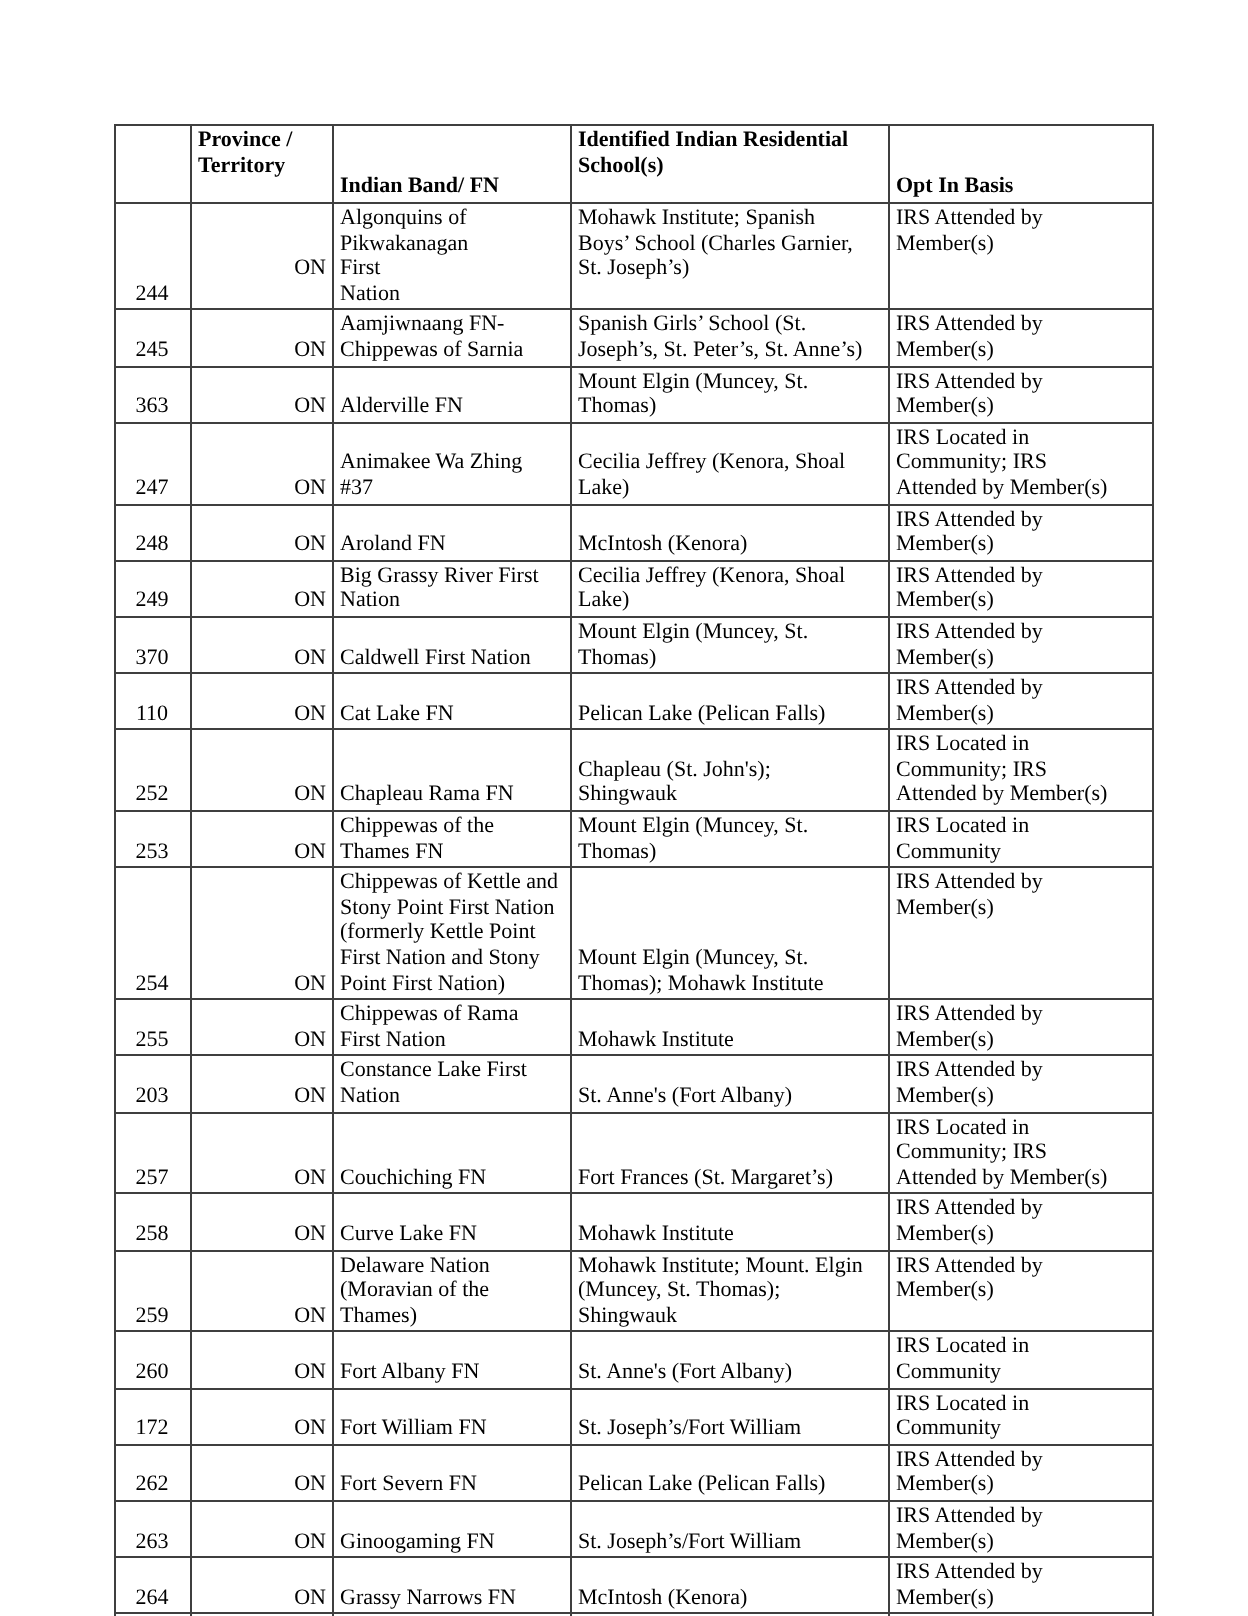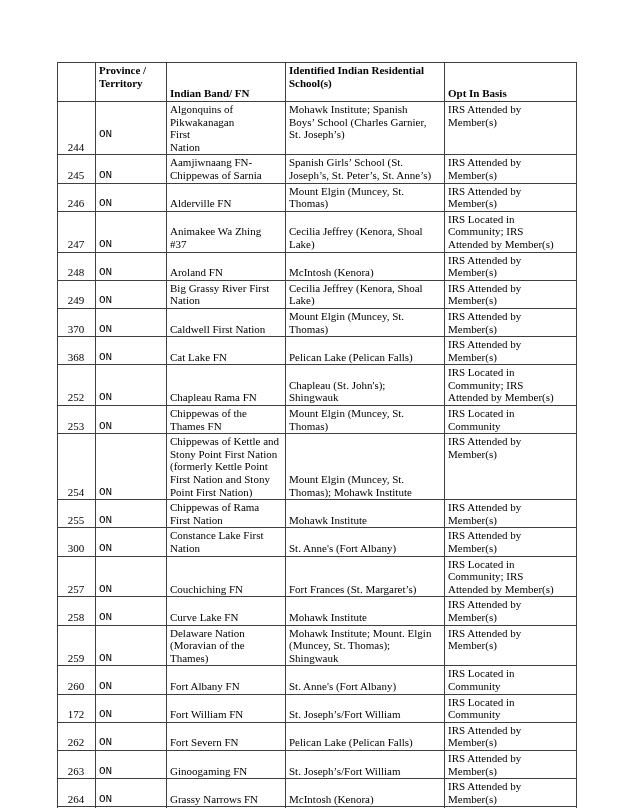--- a/index.html
+++ b/index.html
@@ -41,21 +41,21 @@
   }
   .band-table th {
     font-weight: bold;
     height: 36px;
   }
   .band-table th.h-province, .band-table th.h-school { vertical-align: top; }
   .band-table th.h-num, .band-table th.h-band, .band-table th.h-opt { vertical-align: bottom; }
 
   .band-table td { vertical-align: bottom; }
   .band-table td.cell-opt { vertical-align: top; }
-  .band-table td.cell-province { text-align: left; font-family: Liberation Mono, monospace; }
+  .band-table td.cell-province { text-align: right; }
   .band-table td.cell-num { padding-left: 2px; text-align: center; }
 
   
   .band-table tr.r-first td.cell-school { vertical-align: top; }
   .band-table tr.r-first td.cell-province { padding-bottom: 14px; }
 </style>
 </head>
 <body>
 
 <div class="page">
@@ -96,21 +96,21 @@
           <td class="cell-num">245</td>
           <td class="cell-province">ON</td>
           <td class="cell-band">Aamjiwnaang FN-
 Chippewas of Sarnia</td>
           <td class="cell-school">Spanish Girls’ School (St.
 Joseph’s, St. Peter’s, St. Anne’s)</td>
           <td class="cell-opt">IRS Attended by
 Member(s)</td>
         </tr>
         <tr>
-          <td class="cell-num">246</td>
+          <td class="cell-num">363</td>
           <td class="cell-province">ON</td>
           <td class="cell-band">Alderville FN</td>
           <td class="cell-school">Mount Elgin (Muncey, St.
 Thomas)</td>
           <td class="cell-opt">IRS Attended by
 Member(s)</td>
         </tr>
         <tr>
           <td class="cell-num">247</td>
           <td class="cell-province">ON</td>
@@ -143,21 +143,21 @@
         <tr>
           <td class="cell-num">370</td>
           <td class="cell-province">ON</td>
           <td class="cell-band">Caldwell First Nation</td>
           <td class="cell-school">Mount Elgin (Muncey, St.
 Thomas)</td>
           <td class="cell-opt">IRS Attended by
 Member(s)</td>
         </tr>
         <tr>
-          <td class="cell-num">368</td>
+          <td class="cell-num">110</td>
           <td class="cell-province">ON</td>
           <td class="cell-band">Cat Lake FN</td>
           <td class="cell-school">Pelican Lake (Pelican Falls)</td>
           <td class="cell-opt">IRS Attended by
 Member(s)</td>
         </tr>
         <tr>
           <td class="cell-num">252</td>
           <td class="cell-province">ON</td>
           <td class="cell-band">Chapleau Rama FN</td>
@@ -193,21 +193,21 @@
         <tr>
           <td class="cell-num">255</td>
           <td class="cell-province">ON</td>
           <td class="cell-band">Chippewas of Rama
 First Nation</td>
           <td class="cell-school">Mohawk Institute</td>
           <td class="cell-opt">IRS Attended by
 Member(s)</td>
         </tr>
         <tr>
-          <td class="cell-num">300</td>
+          <td class="cell-num">203</td>
           <td class="cell-province">ON</td>
           <td class="cell-band">Constance Lake First
 Nation</td>
           <td class="cell-school">St. Anne's (Fort Albany)</td>
           <td class="cell-opt">IRS Attended by
 Member(s)</td>
         </tr>
         <tr>
           <td class="cell-num">257</td>
           <td class="cell-province">ON</td>

